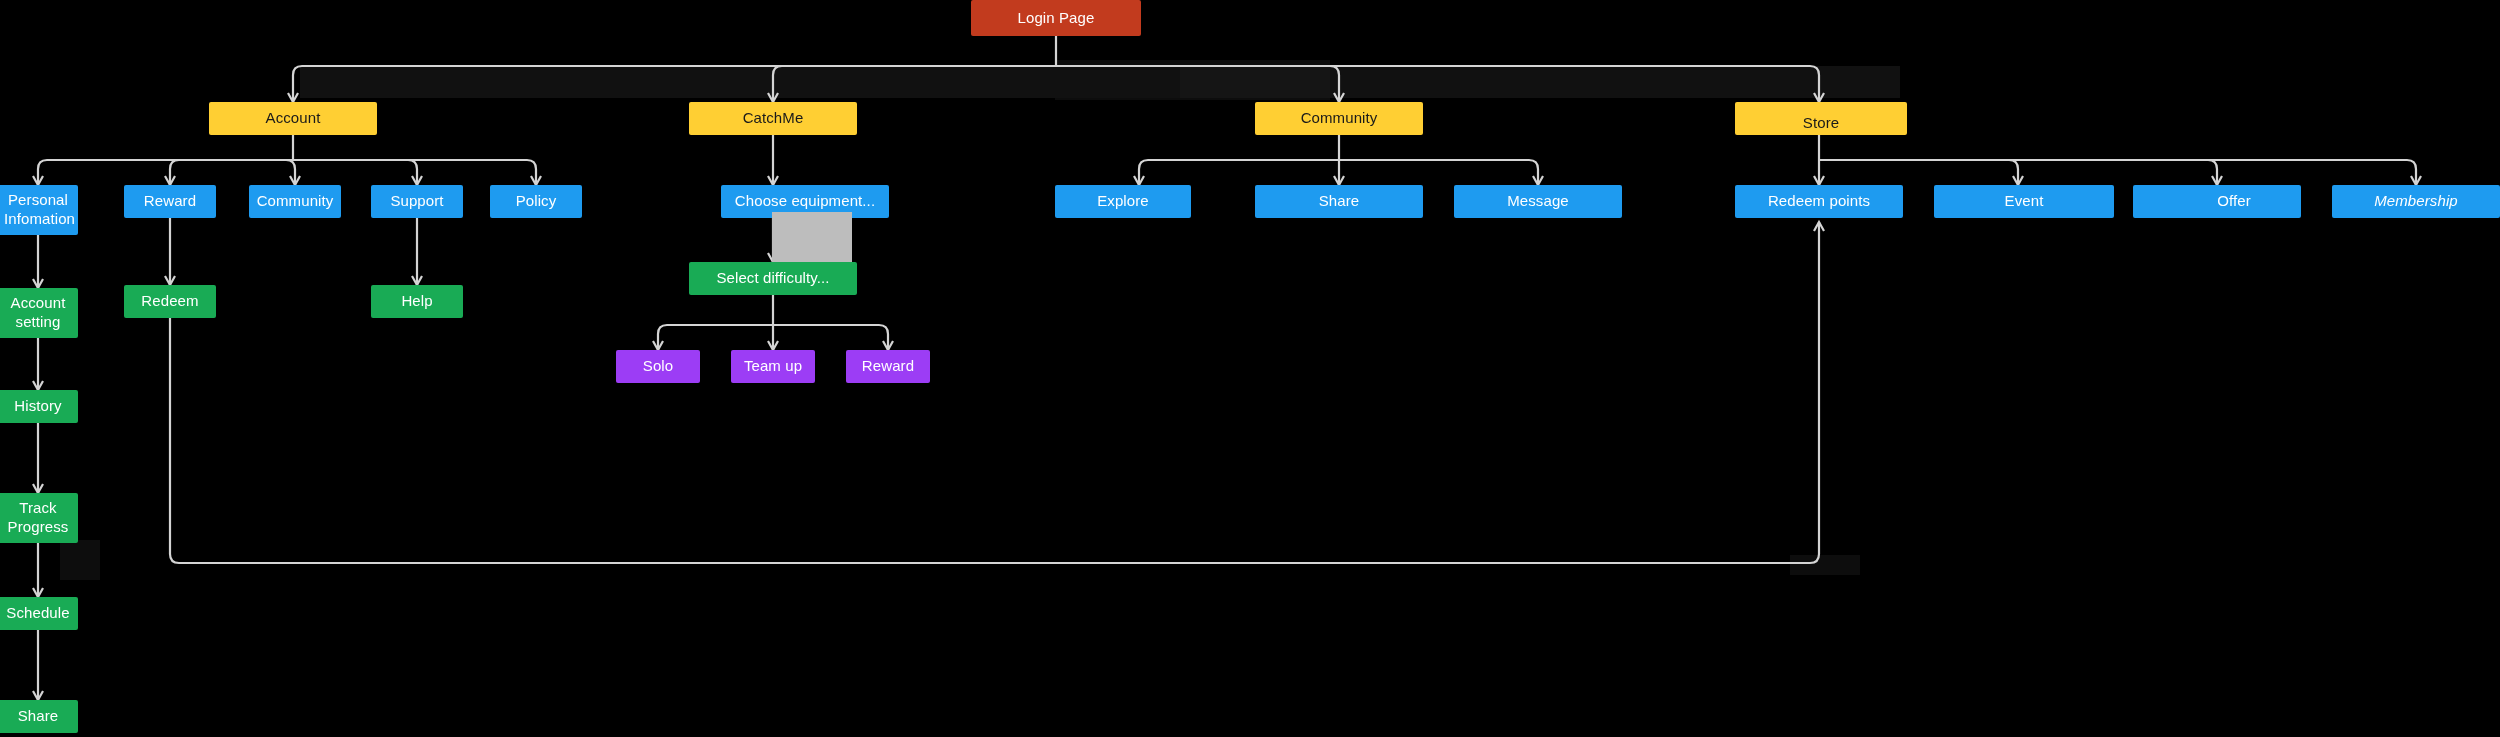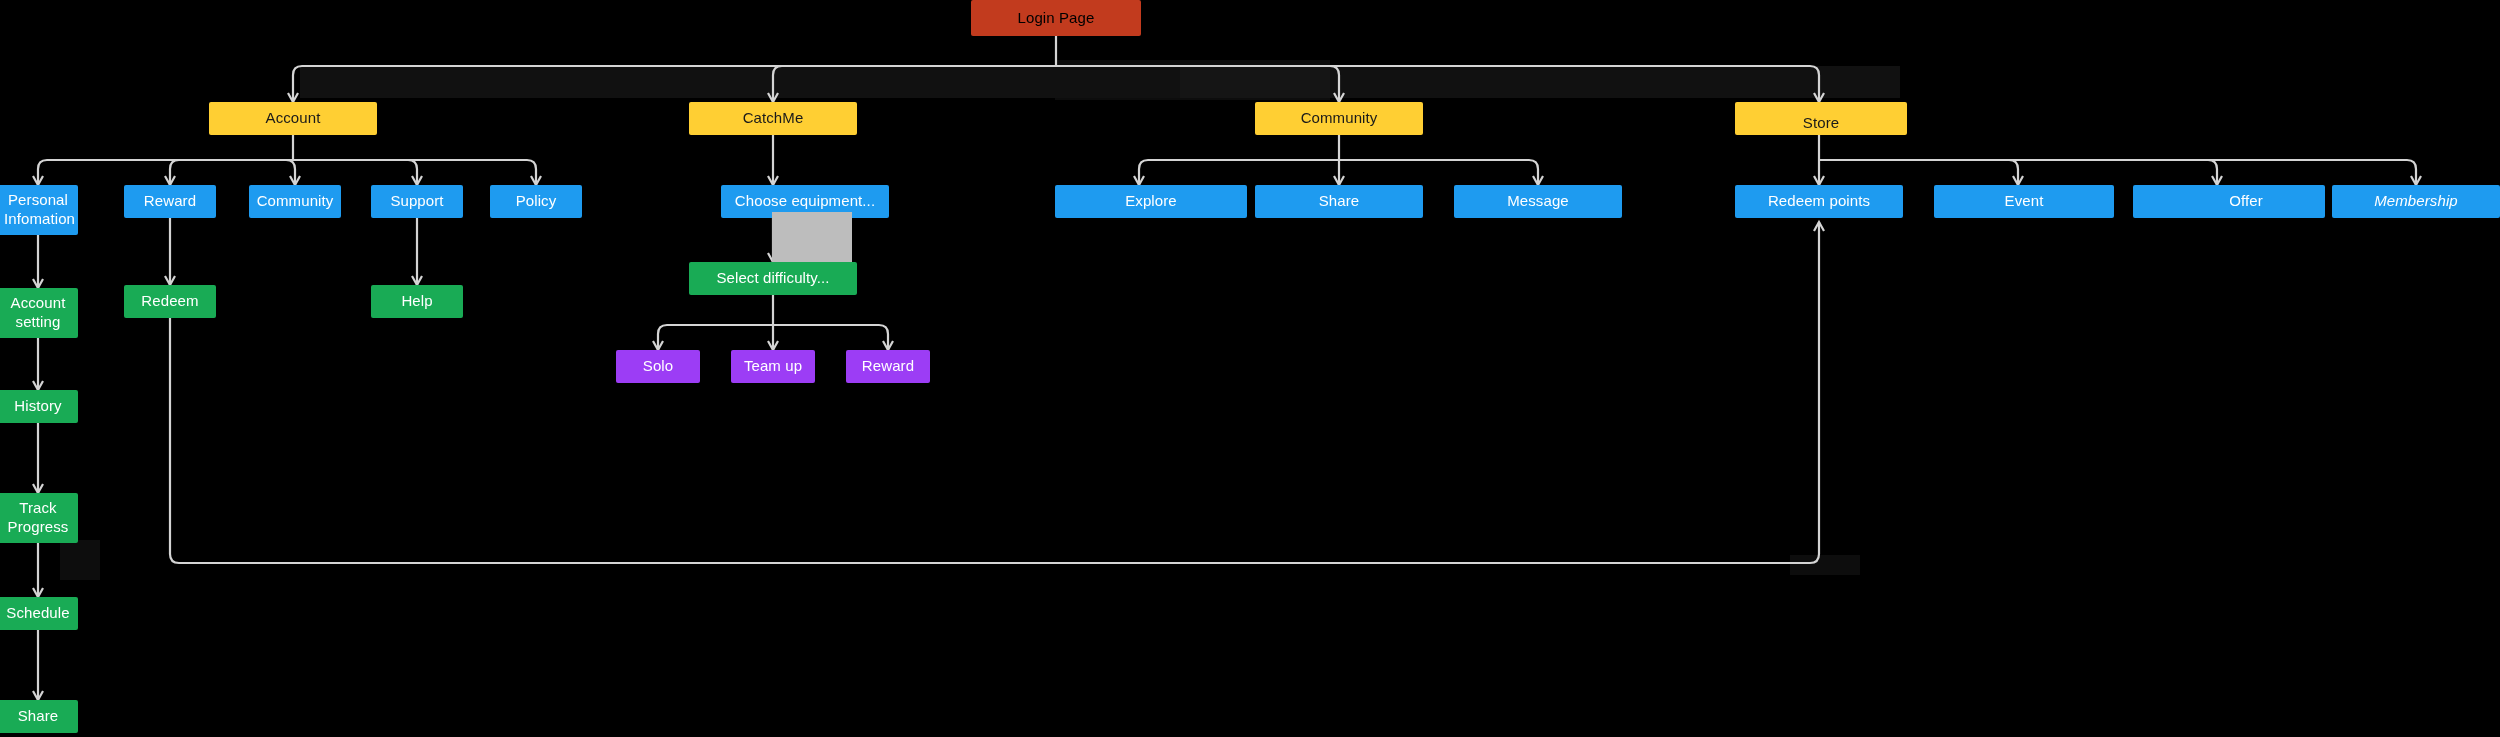--- a/index.html
+++ b/index.html
@@ -32,21 +32,21 @@
     color:#ffffff;
     font-size:15px;
     line-height:1.25;
     letter-spacing:.1px;
     box-sizing:border-box;
     padding:2px 6px;
     border-radius:2px;
     cursor:pointer;
     user-select:none;
   }
-  .n-root{background:#c23b1e;color:#000000;}
+  .n-root{background:#c23b1e;color:#ffffff;}
   .n-yellow{background:#ffcf33;color:#1a1a1a;}
   .n-blue{background:#1e9bf0;color:#ffffff;}
   .n-green{background:#19ab55;color:#ffffff;}
   .n-purple{background:#9c3df5;color:#ffffff;}
   .n-grey{background:#bdbdbd;color:#bdbdbd;border-radius:0;}
 
   .node .lbl{display:block;width:100%;white-space:pre-line;}
 </style>
 </head>
 <body>
@@ -170,36 +170,36 @@
       </div>
       <div class="node n-purple" style="left: 616px; top: 350px; width: 84px; height: 33px;">
         <span class="lbl">Solo</span>
       </div>
       <div class="node n-purple" style="left: 731px; top: 350px; width: 84px; height: 33px;">
         <span class="lbl">Team up</span>
       </div>
       <div class="node n-purple" style="left: 846px; top: 350px; width: 84px; height: 33px;">
         <span class="lbl">Reward</span>
       </div>
-      <div class="node n-blue" style="left: 1055px; top: 185px; width: 192px; height: 33px; align-items: center;">
+      <div class="node n-blue" style="left: 1055px; top: 185px; width: 136px; height: 33px; align-items: center;">
         <span class="lbl">Explore</span>
       </div>
       <div class="node n-blue" style="left: 1255px; top: 185px; width: 168px; height: 33px;">
         <span class="lbl">Share</span>
       </div>
       <div class="node n-blue" style="left: 1454px; top: 185px; width: 168px; height: 33px;">
         <span class="lbl">Message</span>
       </div>
       <div class="node n-blue" style="left: 1735px; top: 185px; width: 168px; height: 33px;">
         <span class="lbl">Redeem points</span>
       </div>
       <div class="node n-blue" style="left: 1934px; top: 185px; width: 180px; height: 33px;">
         <span class="lbl">Event</span>
       </div>
-      <div class="node n-blue" style="left: 2133px; top: 185px; width: 192px; height: 33px; padding-left: 40px;">
+      <div class="node n-blue" style="left: 2133px; top: 185px; width: 168px; height: 33px; padding-left: 40px;">
         <span class="lbl">Offer</span>
       </div>
       <div class="node n-blue" style="left: 2332px; top: 185px; width: 168px; height: 33px; font-style: italic;">
         <span class="lbl">Membership</span>
       </div>
       <div class="node n-green" style="left: 124px; top: 285px; width: 92px; height: 33px;">
         <span class="lbl">Redeem</span>
       </div>
       <div class="node n-green" style="left: 371px; top: 285px; width: 92px; height: 33px;">
         <span class="lbl">Help</span>

